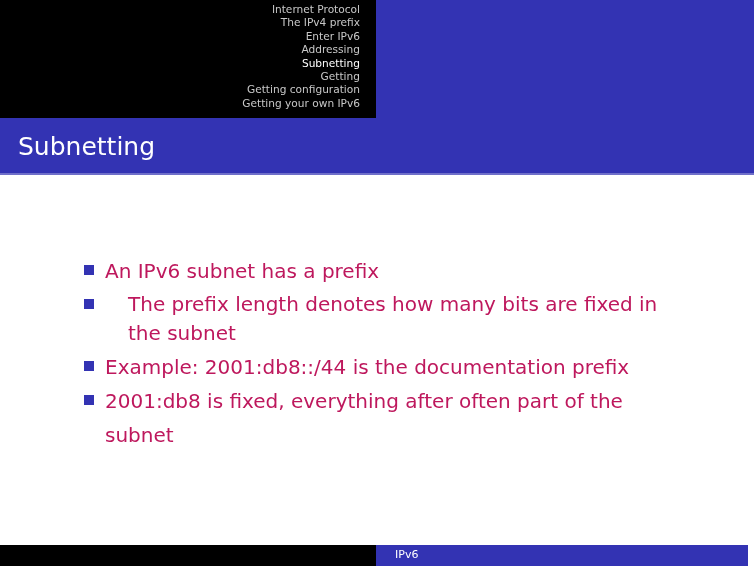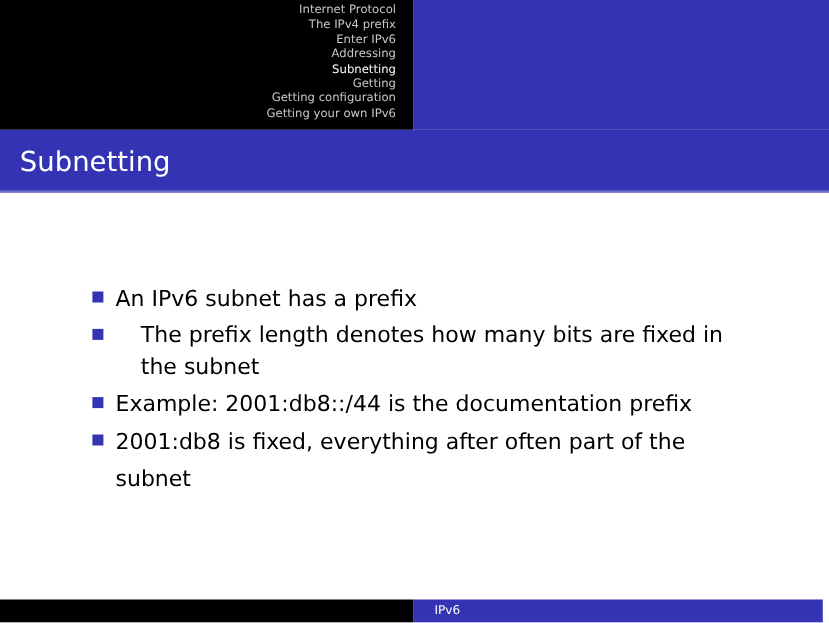--- a/index.html
+++ b/index.html
@@ -6,21 +6,21 @@
   body { width:754px; height:566px; position:relative; overflow:hidden; background:#ffffff; font-family:"DejaVu Sans", sans-serif; }
   .hdr-left { position:absolute; left:0; top:0; width:376px; height:118px; background:#000000; }
   .hdr-right { position:absolute; left:376px; top:0; width:378px; height:118px; background:#3333b3; }
   .toc { position:absolute; right:16px; top:3px; text-align:right; font-size:10.6px; line-height:13.4px; color:#c8c8c8; }
   .toc div { white-space:nowrap;text-align:right; }
   .toc .active { color:#ffffff; }
   .titlebar { position:absolute; left:0; top:118px; width:754px; height:57px; background:#3333b3; }
   .titlebar .title { position:absolute; left:18px; top:14px; font-size:25px; color:#ffffff; }
   .titlebar .shade { position:absolute; left:0; bottom:0; width:754px; height:2px; background:#6f6fc9; }
   .content { position:absolute; left:84px; top:254px; width:600px; }
-  .item { position:relative; padding-left:21px; font-size:20px; line-height:34px; color:#000000; }
+  .item { position:relative; padding-left:21px; font-size:20px; line-height:34px; color:#be185d; }
   .item .txt { display:block; }
   .bullet { position:absolute; left:0; top:11px; width:10px; height:10px; background:#3333b3; }
   .item.two .txt { line-height:29px; padding-top:2px; padding-bottom:2px;margin-left:23px; }
   .footer-left { position:absolute; left:0; top:545px; width:376px; height:21px; background:#000000; }
   .footer-right { position:absolute; left:376px; top:545px; width:372px; height:21px; background:#3333b3; }
   .footer-right .ftxt { position:absolute; left:19px; top:3px; font-size:11px; color:#ffffff; }
 </style>
 </head>
 <body>
 

